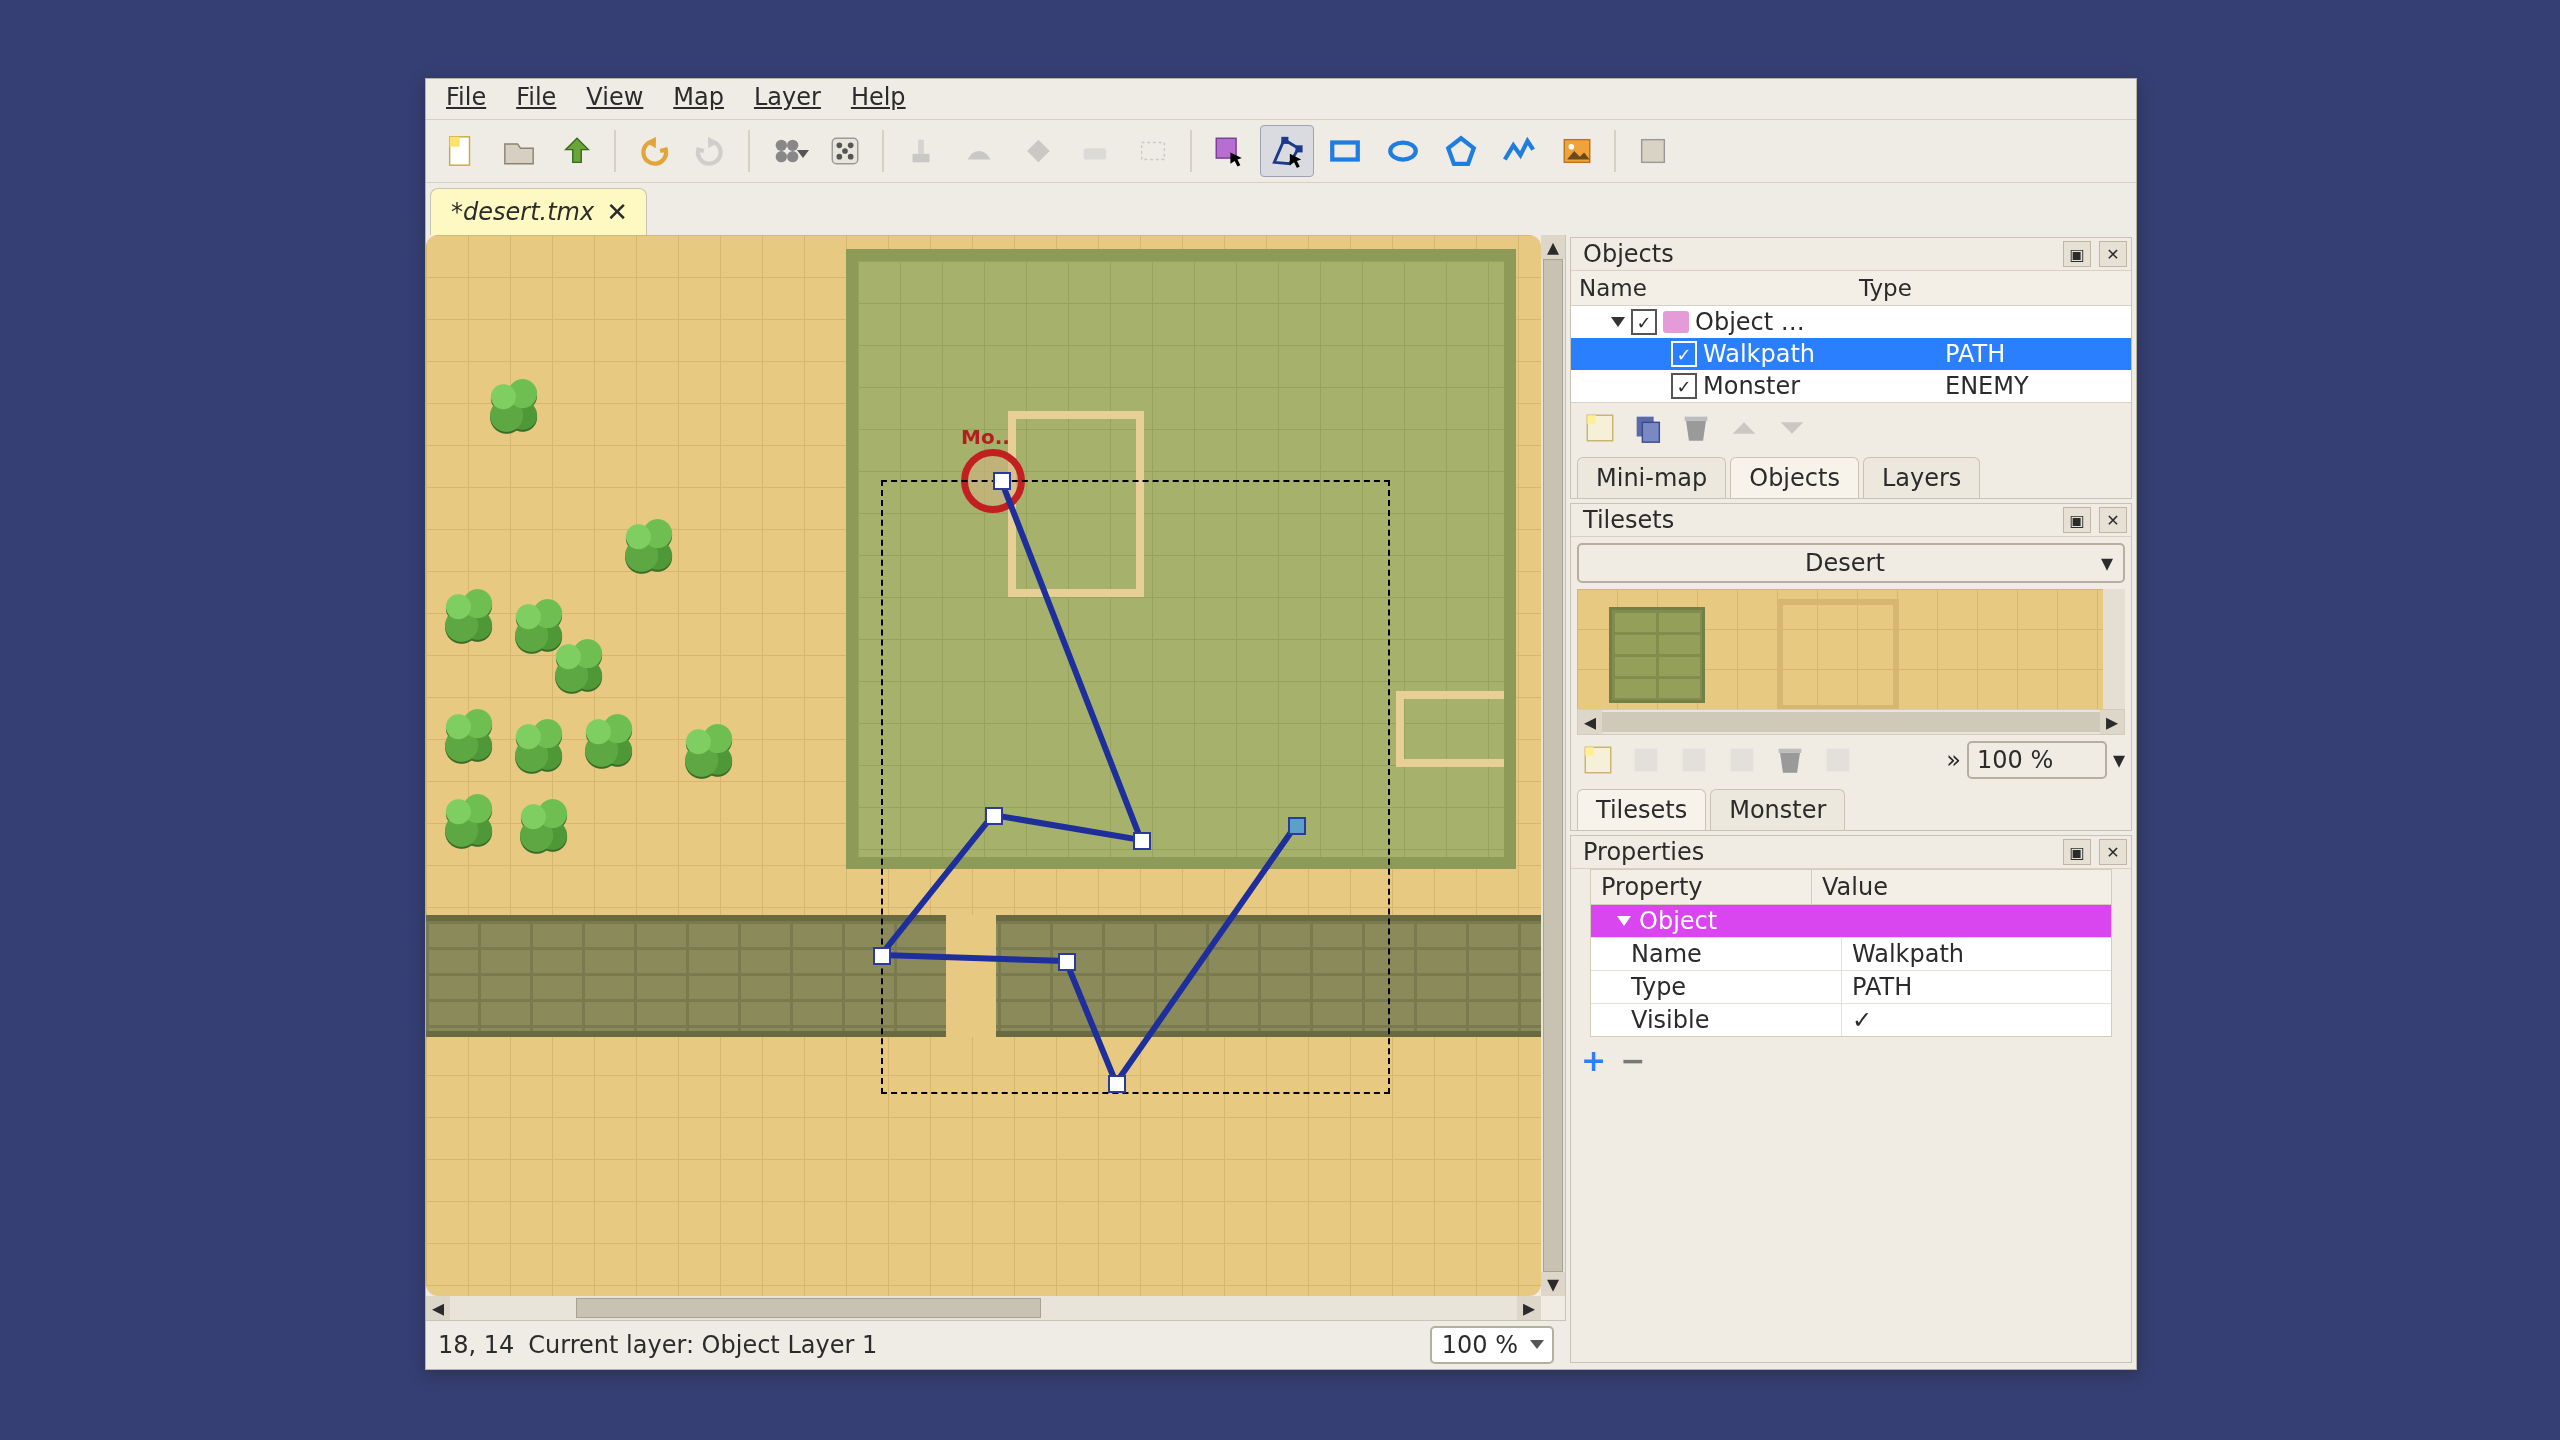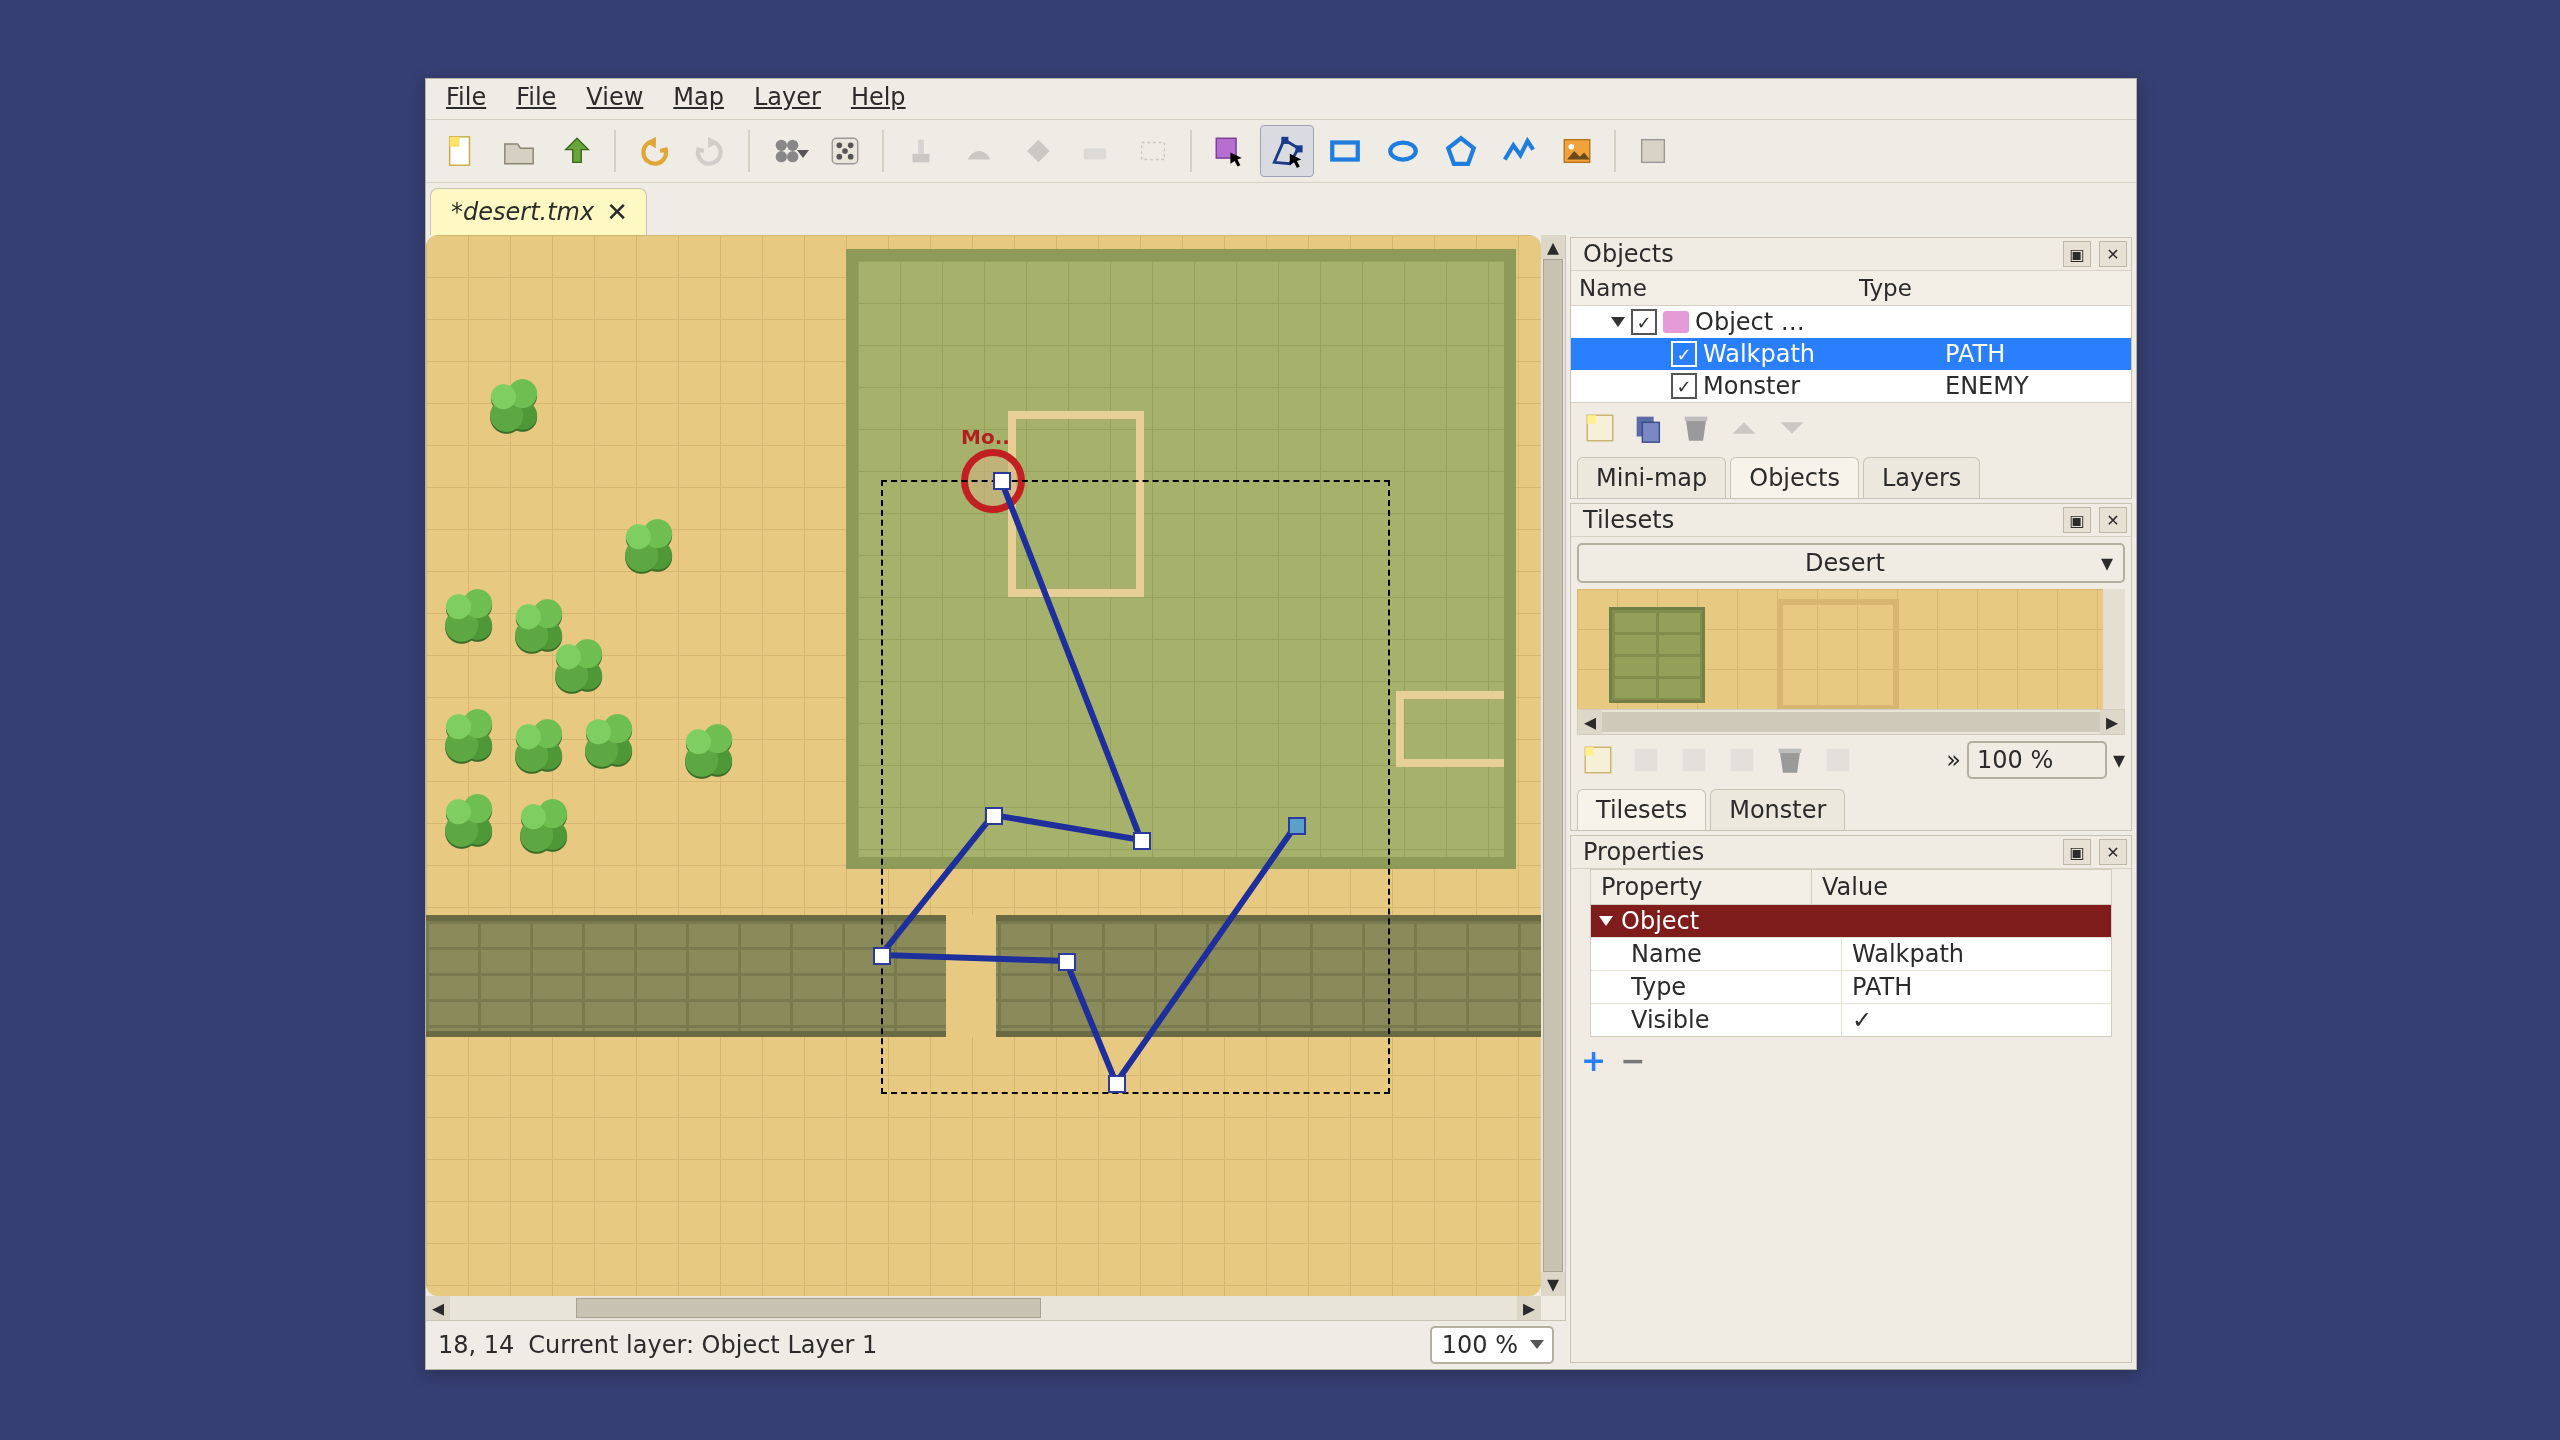--- a/index.html
+++ b/index.html
@@ -337,21 +337,21 @@
     background:#cfc9b9; }
 
   .tileset-toolbar { display:flex; align-items:center; gap:6px; padding:6px; }
   .tileset-zoom { width:120px; border:2px solid #b5afa0; border-radius:5px;
     padding:3px 8px; }
 
   .prop-table { background:#fff; border:1px solid #d2ccbd; margin:0 19px; }
   .prop-header { display:flex; background:#f3efe6; border-bottom:1px solid #d2ccbd; }
   .prop-header .ph { padding:3px 10px; }
   .prop-header .ph:first-child { width:200px; border-right:1px solid #d2ccbd; }
-  .prop-group { background:#7f1d1d; color:#fff; padding:2px 8px; display:flex; align-items:center; gap:8px; }
+  .prop-group { background:#d946ef; color:#fff; padding:2px 26px; display:flex; align-items:center; gap:8px; }
   .prop-row { display:flex; border-top:1px solid #e6e1d5; }
   .prop-row .k { width:200px; padding:2px 10px 2px 40px; border-right:1px solid #e6e1d5; }
   .prop-row .v { padding:2px 10px; flex:1; }
   .prop-actions { display:flex; gap:14px; padding:6px 10px; }
   .plus { color:#2a7fff; font-size:30px; font-weight:bold; }
   .minus { color:#777; font-size:30px; font-weight:bold; }
 
 </style>
 </head>
 <body>

